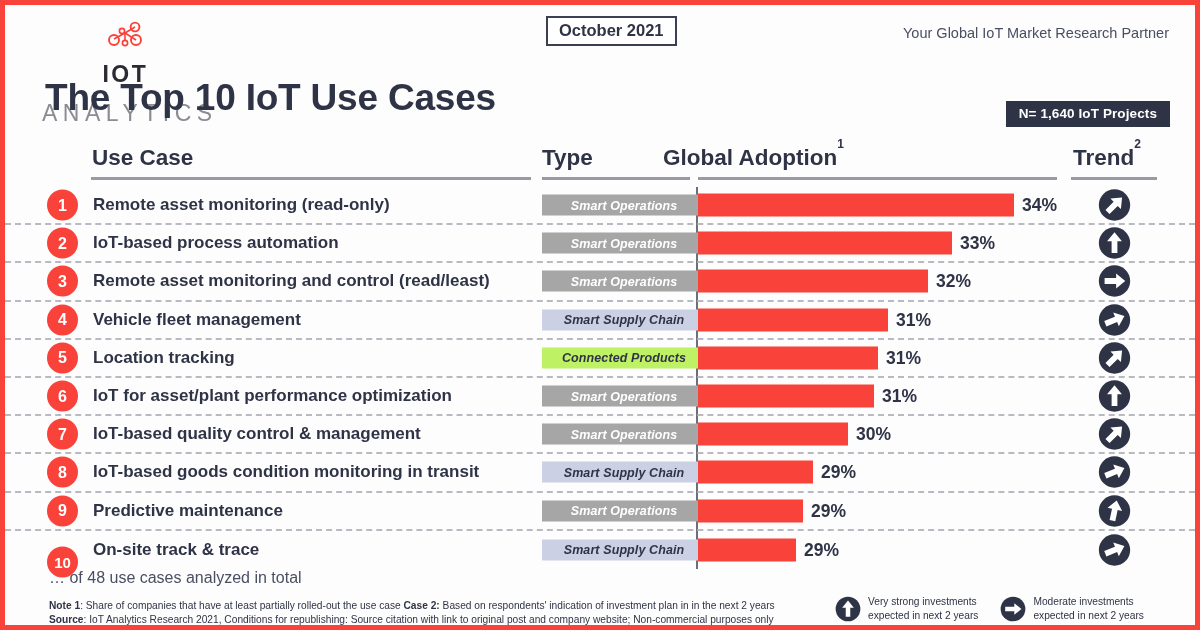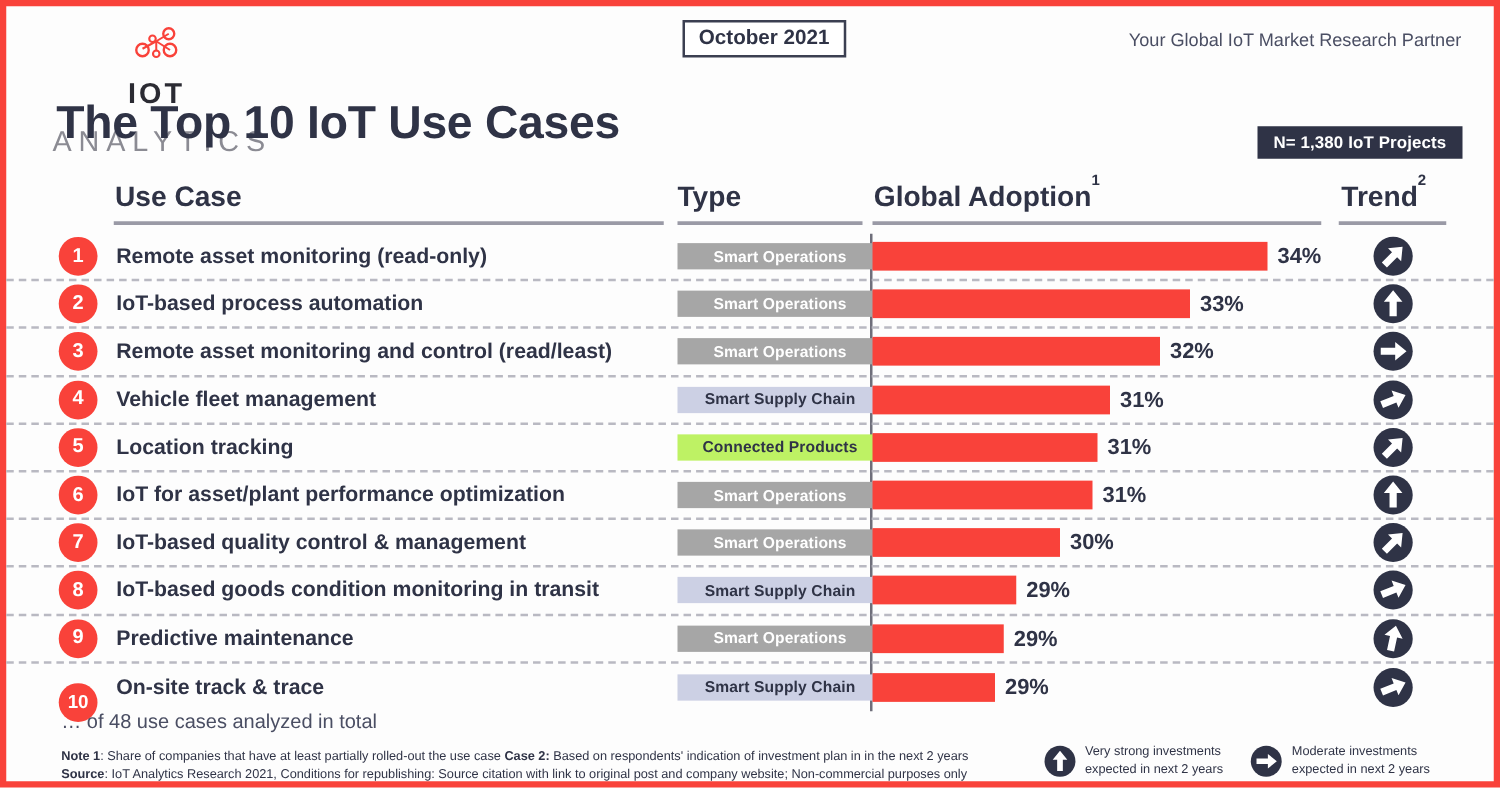--- a/index.html
+++ b/index.html
@@ -47,21 +47,21 @@
     padding:5px 13px 6px 13px;
     letter-spacing:0.1px;
   }
 
   
   .col-headers { position:absolute; top:140px; left:0; right:0; height:34px; }
   .ch { position:absolute; font-size:22.5px; font-weight:bold; color:#2f3346; }
   .ch sup { font-size:12px; font-weight:bold; top:-0.75em; position:relative; }
   .ch-usecase { left:87px; top:0; }
   .ch-type    { left:537px; top:0; }
-  .ch-adopt   { left:694px; top:0;text-align:right; }
+  .ch-adopt   { left:658px; top:0;text-align:right; }
   .ch-trend   { left:1068px; top:0; }
 
   .hrule { position:absolute; height:3px; background:#9a9aa6; top:172px; }
   .hr-usecase { left:86px; width:440px; }
   .hr-type    { left:537px; width:148px; }
   .hr-adopt   { left:693px; width:359px; }
   .hr-trend   { left:1066px; width:86px; }
 
   
   .rows { position:absolute; top:182px; left:0; right:0; }
@@ -83,21 +83,21 @@
 
   .usecase {
     position:absolute; left:88px; top:50%; transform:translateY(-50%);
     font-size:17px; font-weight:bold; color:#2f3346; white-space:nowrap;
   }
 
   .badge {
     position:absolute; left:537px; top:50%; transform:translateY(-50%);
     width:164px; height:21px;
     display:flex; align-items:center; justify-content:center;
-    font-size:12.5px; font-weight:bold; letter-spacing:0.1px;
+    font-size:12.5px; font-weight:bold; letter-spacing:0.1px;font-style:italic;
   }
   .badge.ops   { background:#a6a6a6; color:#ffffff; }
   .badge.chain { background:#ccd0e4; color:#2f3346; }
   .badge.prod  { background:#bef264; color:#2f3346; }
 
   .axis {
     position:absolute; left:691px; top:182px;
     width:2px; height:382px; background:#6e6e7a;
   }
 
@@ -151,21 +151,21 @@
       </svg>
       <span class="logo-iot">IOT</span>
       <span class="logo-analytics">ANALYTICS</span>
     </div>
 
     <div class="date-box">October 2021</div>
     <div class="tagline">Your Global IoT Market Research Partner</div>
   </div>
 
   <div class="title">The Top 10 IoT Use Cases</div>
-  <div class="n-badge">N= 1,380 IoT Projects</div>
+  <div class="n-badge">N= 1,640 IoT Projects</div>
 
   <div class="col-headers">
     <div class="ch ch-usecase">Use Case</div>
     <div class="ch ch-type">Type</div>
     <div class="ch ch-adopt"><span>Global Adoption</span><sup>1</sup></div>
     <div class="ch ch-trend"><span>Trend</span><sup>2</sup></div>
   </div>
   <div class="hrule hr-usecase"></div>
   <div class="hrule hr-type"></div>
   <div class="hrule hr-adopt"></div>

